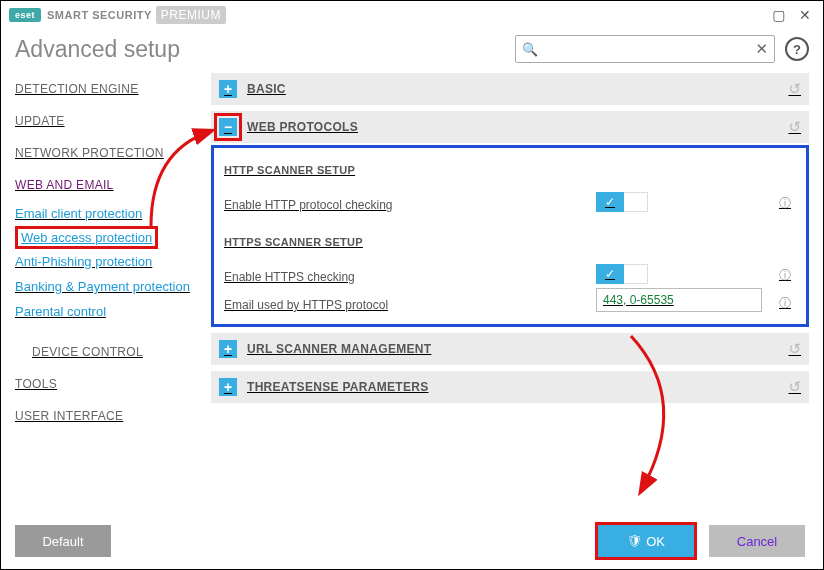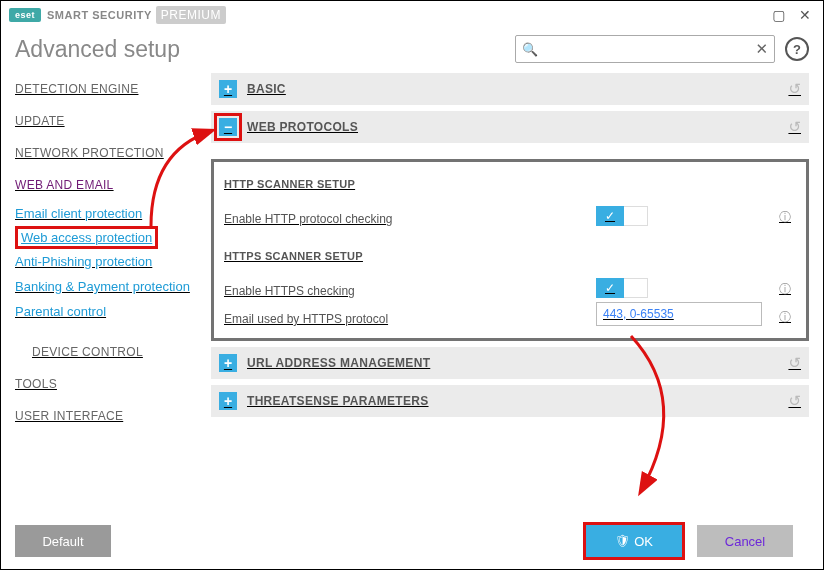--- a/index.html
+++ b/index.html
@@ -42,28 +42,28 @@
 
   .section-body { padding: 10px 12px 12px 36px; }
   .subgroup-title { font-size: 11px; font-weight: 700; color: #555; letter-spacing: 0.3px; margin: 6px 0 8px 0; }
   .row { display: flex; align-items: flex-end; min-height: 28px; font-size: 12px; color: #555; }
   .row .label { flex: 1; }
   .row .ctrl { width: 180px; display: flex; align-items: center; }
   .row .info { width: 18px; text-align: center; color: #999; font-size: 12px; }
   .toggle { width: 52px; height: 20px; background: #e6e6e6; display: flex; cursor: pointer; }
   .toggle .on { width: 28px; background: #39aee2; color: #fff; display: flex; align-items: center; justify-content: center; font-size: 12px; }
   .toggle .off { flex: 1; background: #fff; border: 1px solid #ddd; border-left: none; }
-  .text-input { width: 166px; height: 24px; border: 1px solid #bbb; padding: 0 6px; font-size: 12px; color: #3b82f6; }
+  .text-input { width: 166px; height: 24px; border: 1px solid #bbb; padding: 0 6px; font-size: 12px; color: #15803d; }
 
   .red-frame-expand { position: absolute; border: 3px solid #d11; }
-  .red-frame-body { border: 3px solid #737373; margin-top: 16px; }
+  .red-frame-body { border: 3px solid #1d4ed8; margin-top: 2px; }
   .red-frame-ok { border: 3px solid #d11; display: inline-block; }
 
   
-  .footer { position: absolute; bottom: 0; left: 0; right: 16px; height: 56px; display: flex; align-items: center; padding: 0 14px; }
+  .footer { position: absolute; bottom: 0; left: 0; right: 4px; height: 56px; display: flex; align-items: center; padding: 0 14px; }
   .btn { height: 32px; min-width: 96px; border: none; font-size: 13px; cursor: pointer; display: inline-flex; align-items: center; justify-content: center; }
   .btn-default { background: #9a9a9a; color: #fff; }
   .btn-ok { background: #39aee2; color: #fff; }
   .btn-cancel { background: #bdbdbd; color: #6d28d9; }
   .footer-spacer { flex: 1; }
   .shield { margin-right: 4px; font-size: 12px; }
 
   
   .arrow-svg { position: absolute; top: 0; left: 0; pointer-events: none; }
 </style>
@@ -163,21 +163,21 @@
             </div>
             <div class="info">ⓘ</div>
           </div>
         </div>
         </div>
       </div>
 
       <div class="section">
         <div class="section-header">
           <div class="expand-btn">+</div>
-          <div class="section-title">URL ADDRESS MANAGEMENT</div>
+          <div class="section-title">URL SCANNER MANAGEMENT</div>
           <div class="reset-icon">↺</div>
         </div>
       </div>
 
       <div class="section">
         <div class="section-header">
           <div class="expand-btn">+</div>
           <div class="section-title">THREATSENSE PARAMETERS</div>
           <div class="reset-icon">↺</div>
         </div>

